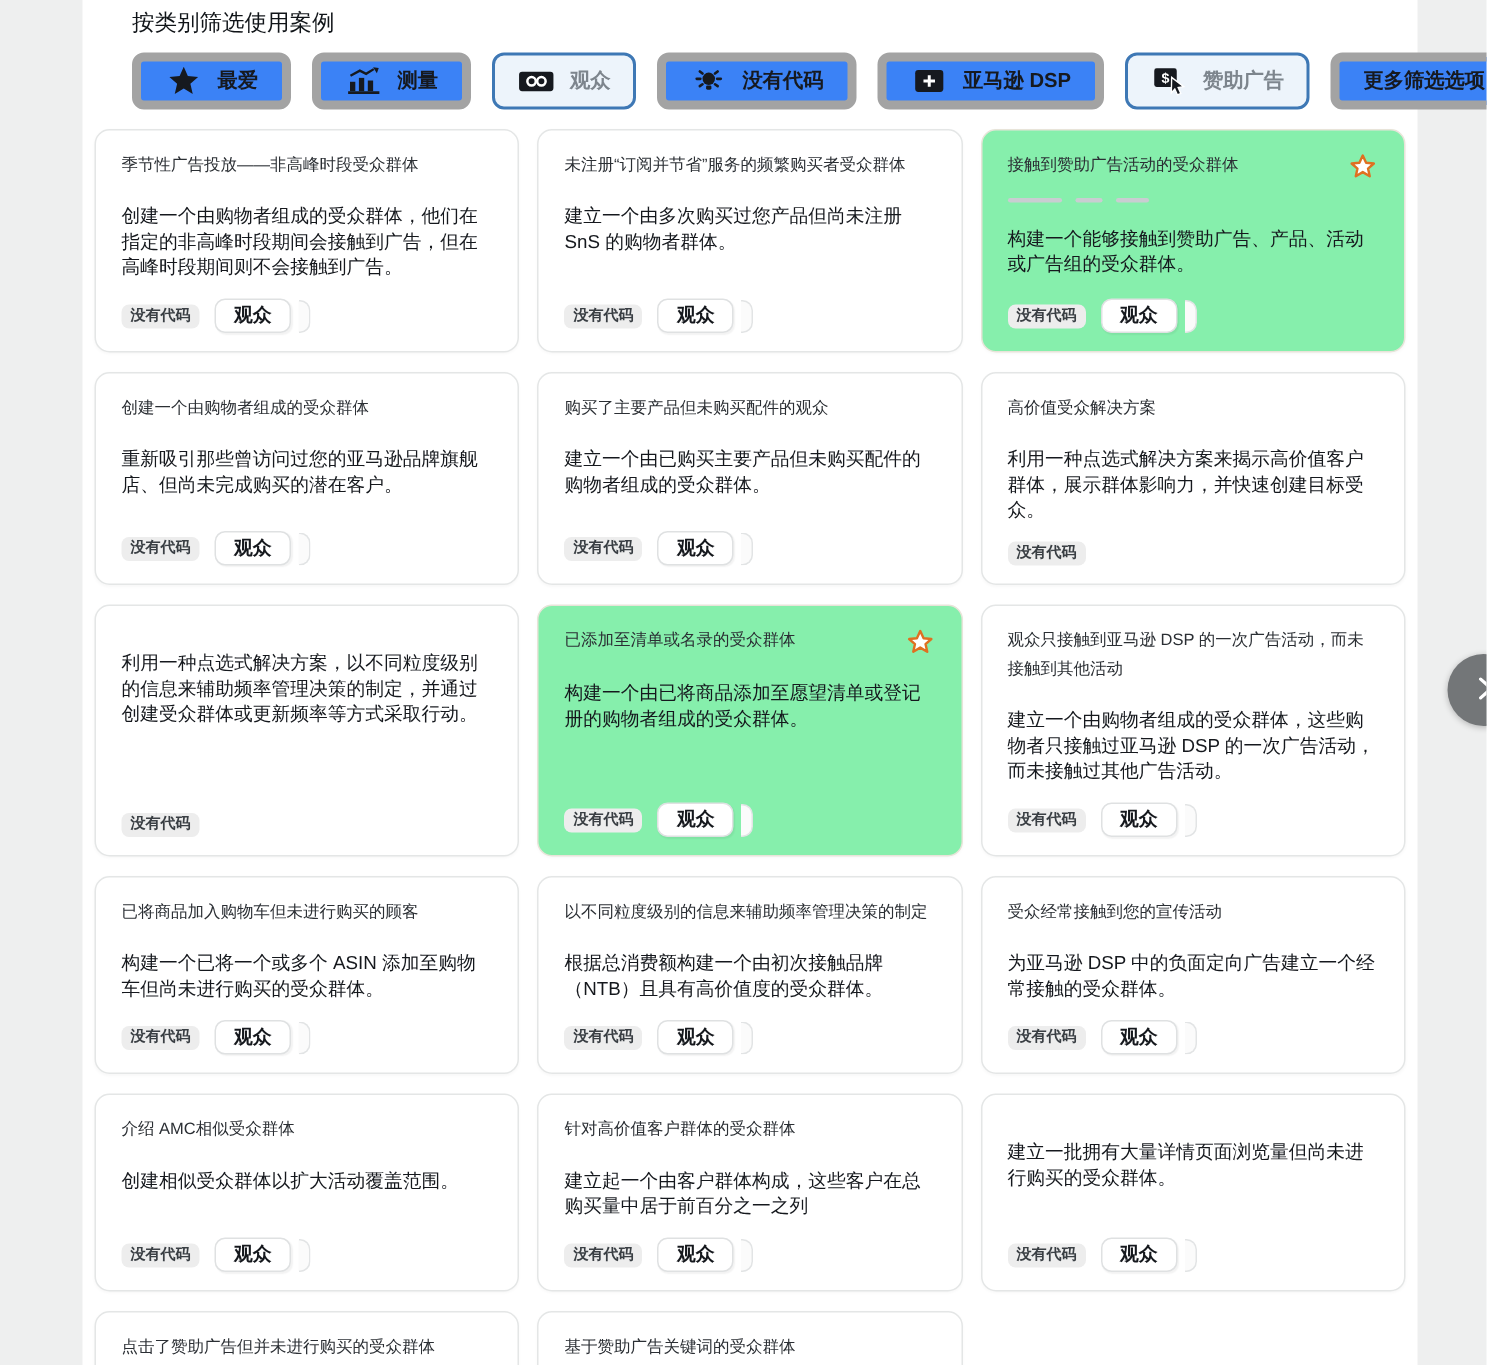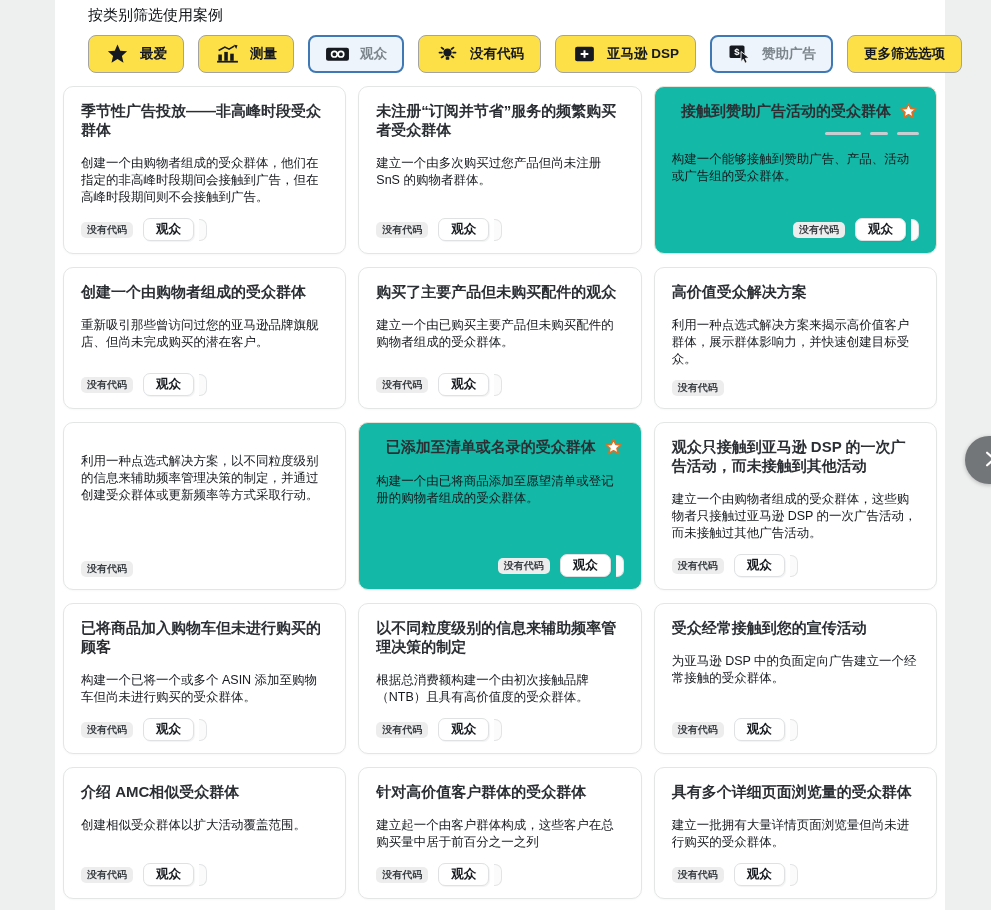--- a/index.html
+++ b/index.html
@@ -15,44 +15,44 @@
   }
   .page-title{
     padding:6px 0 0 33px;font-size:15px;font-weight:400;color:#101418;
   }
   .filters{
     display:flex;align-items:center;gap:14px;
     padding:10px 0 0 33px;
   }
   .fbtn{
     height:38px;display:inline-flex;align-items:center;gap:10px;
-    padding:0 16px;background:#fde047;
-    border:1px solid #a3a3a3;border-radius:8px;
+    padding:0 16px;background:#3b82f6;
+    border:6px solid #a3a3a3;border-radius:8px;
     font-size:13.5px;font-weight:700;color:#16191f;
     cursor:pointer;box-sizing:border-box;white-space:nowrap;
   }
   .fbtn.selected{
     background:#edf4fb;border:2px solid #3e78b5;color:#7d858d;padding:0 15px;
   }
   .fbtn .ficon{display:inline-flex;align-items:center;}
   .fbtn .ficon svg{width:25px;height:20px;}
 
   .cards{
     display:grid;grid-template-columns:repeat(3,1fr);
     gap:13px 12px;padding:13px 8px 0 8px;
   }
   .card{
     background:#fff;border:1px solid #e4e6e6;border-radius:10px;
     padding:14px 17px 12px;display:flex;flex-direction:column;
     min-height:126px;box-sizing:border-box;
     box-shadow:0 1px 2px rgba(0,0,0,.03);cursor:pointer;
   }
-  .card.highlighted{background:#14b8a6;border-color:#e8e4d9;align-items:flex-end;}
+  .card.highlighted{background:#86efac;border-color:#e8e4d9;}
   .card-head{display:flex;justify-content:space-between;align-items:flex-start;gap:8px;}
-  .card-title{font-size:15px;line-height:19px;font-weight:700;color:#2b2f34;}
+  .card-title{font-size:11px;line-height:19px;font-weight:400;color:#2b2f34;}
   .star-btn{flex:none;width:20px;height:20px;padding:0;border:none;background:transparent;cursor:pointer;}
   .star-btn svg{width:19px;height:19px;display:block;}
   .skeleton{display:flex;gap:9px;margin:11px 0 0;}
   .skeleton span{height:3px;background:#c9cdd1;border-radius:2px;display:block;}
   .card-desc{margin-top:16px;font-size:12.5px;line-height:17px;font-weight:500;color:#15181d;}
   .card-tags{margin-top:auto;display:flex;align-items:center;gap:10px;padding-top:12px;}
   .tag-flat{
     font-size:10px;font-weight:700;color:#3a3f44;background:#ededed;
     border-radius:5px;padding:3px 6px;line-height:1;
   }
@@ -352,24 +352,20 @@
 
     <div class="card-desc">建立起一个由客户群体构成，这些客户在总购买量中居于前百分之一之列</div>
     <div class="card-tags">
           <span class="tag-flat">没有代码</span>
           <span class="tag-outline">观众</span>
           <span class="tag-fragment"></span>
         </div>
   </div>
 
   <div class="card">
-    <div class="card-head">
-      <div class="card-title">具有多个详细页面浏览量的受众群体</div>
-
-    </div>
 
     <div class="card-desc">建立一批拥有大量详情页面浏览量但尚未进行购买的受众群体。</div>
     <div class="card-tags">
           <span class="tag-flat">没有代码</span>
           <span class="tag-outline">观众</span>
           <span class="tag-fragment"></span>
         </div>
   </div>
 
   <div class="card">

